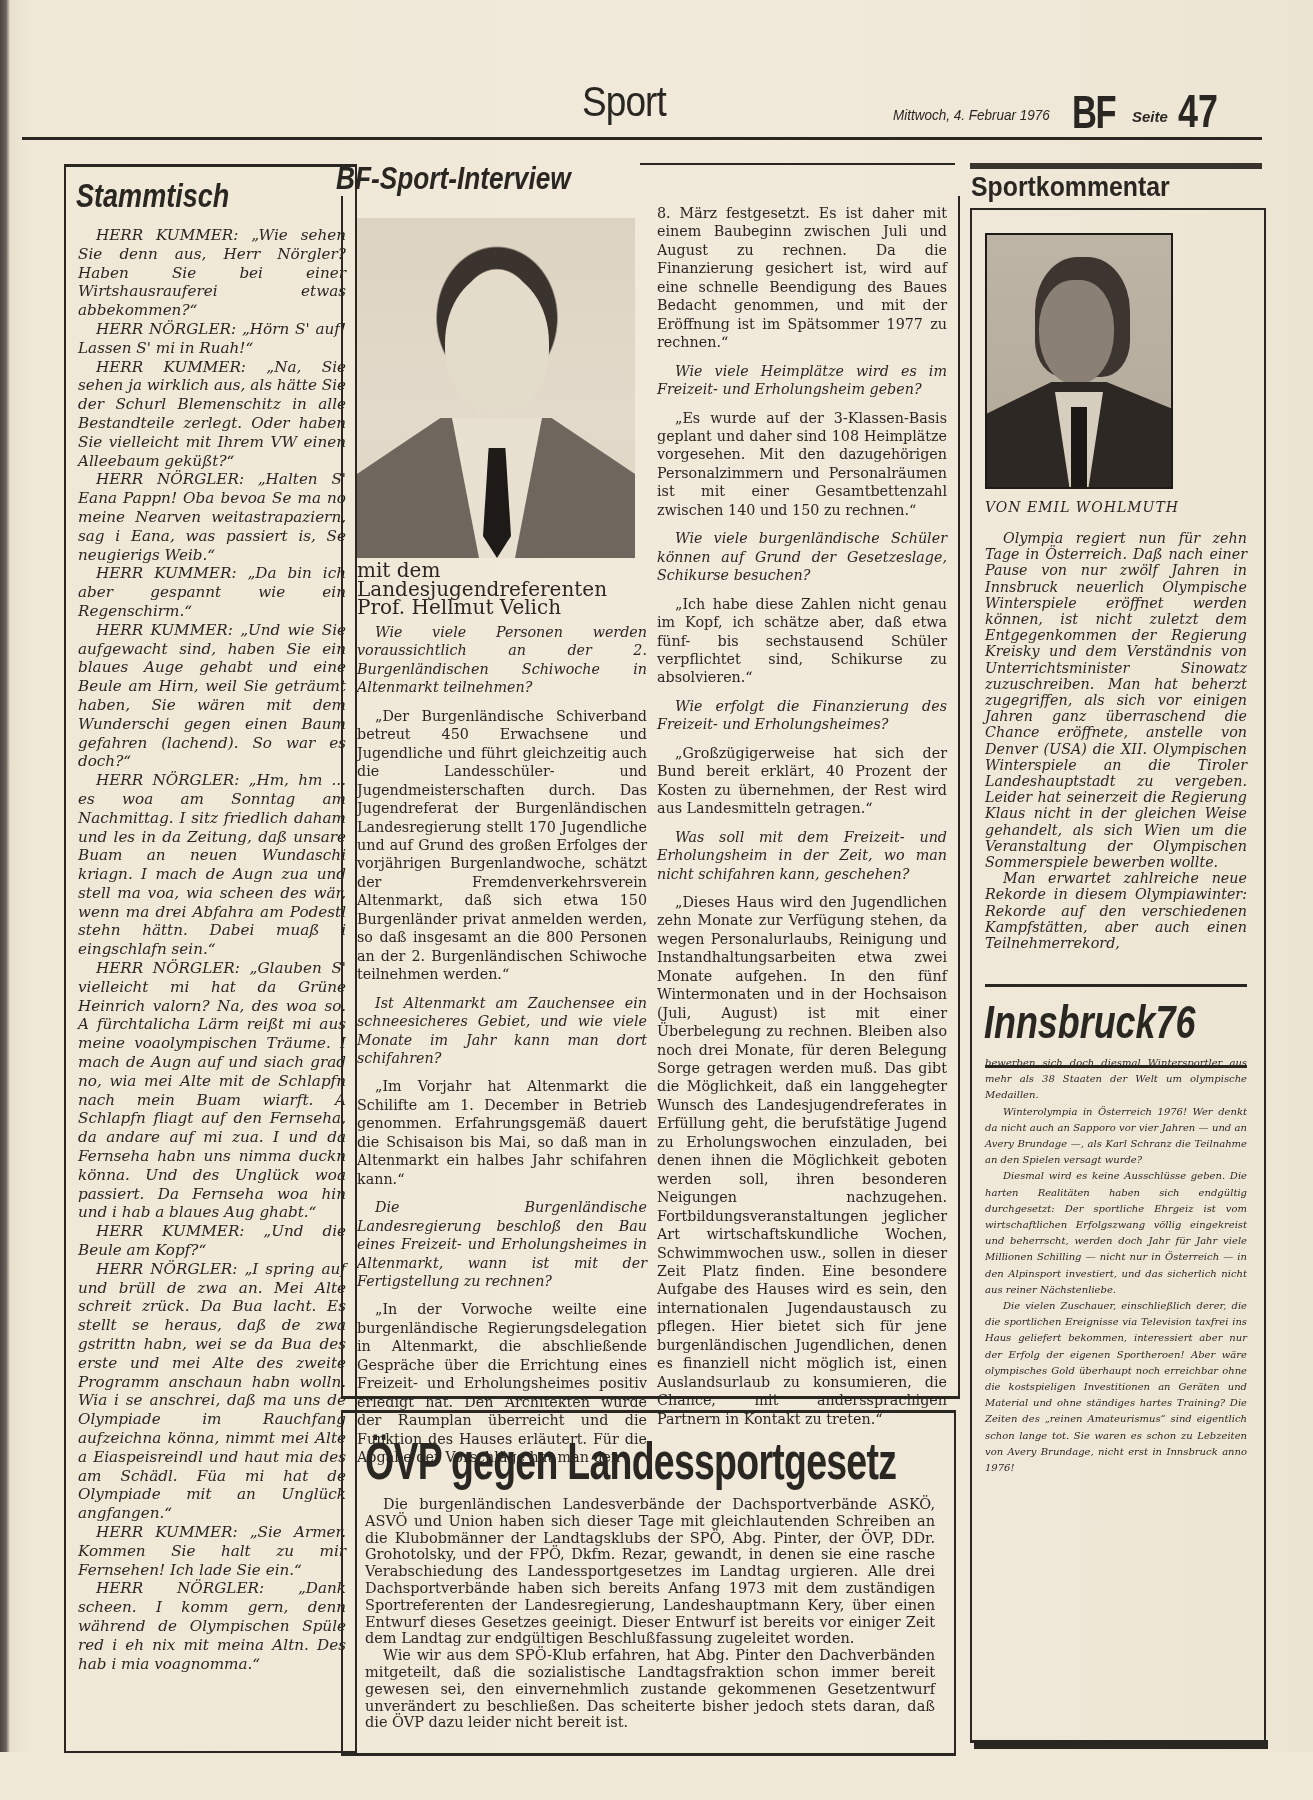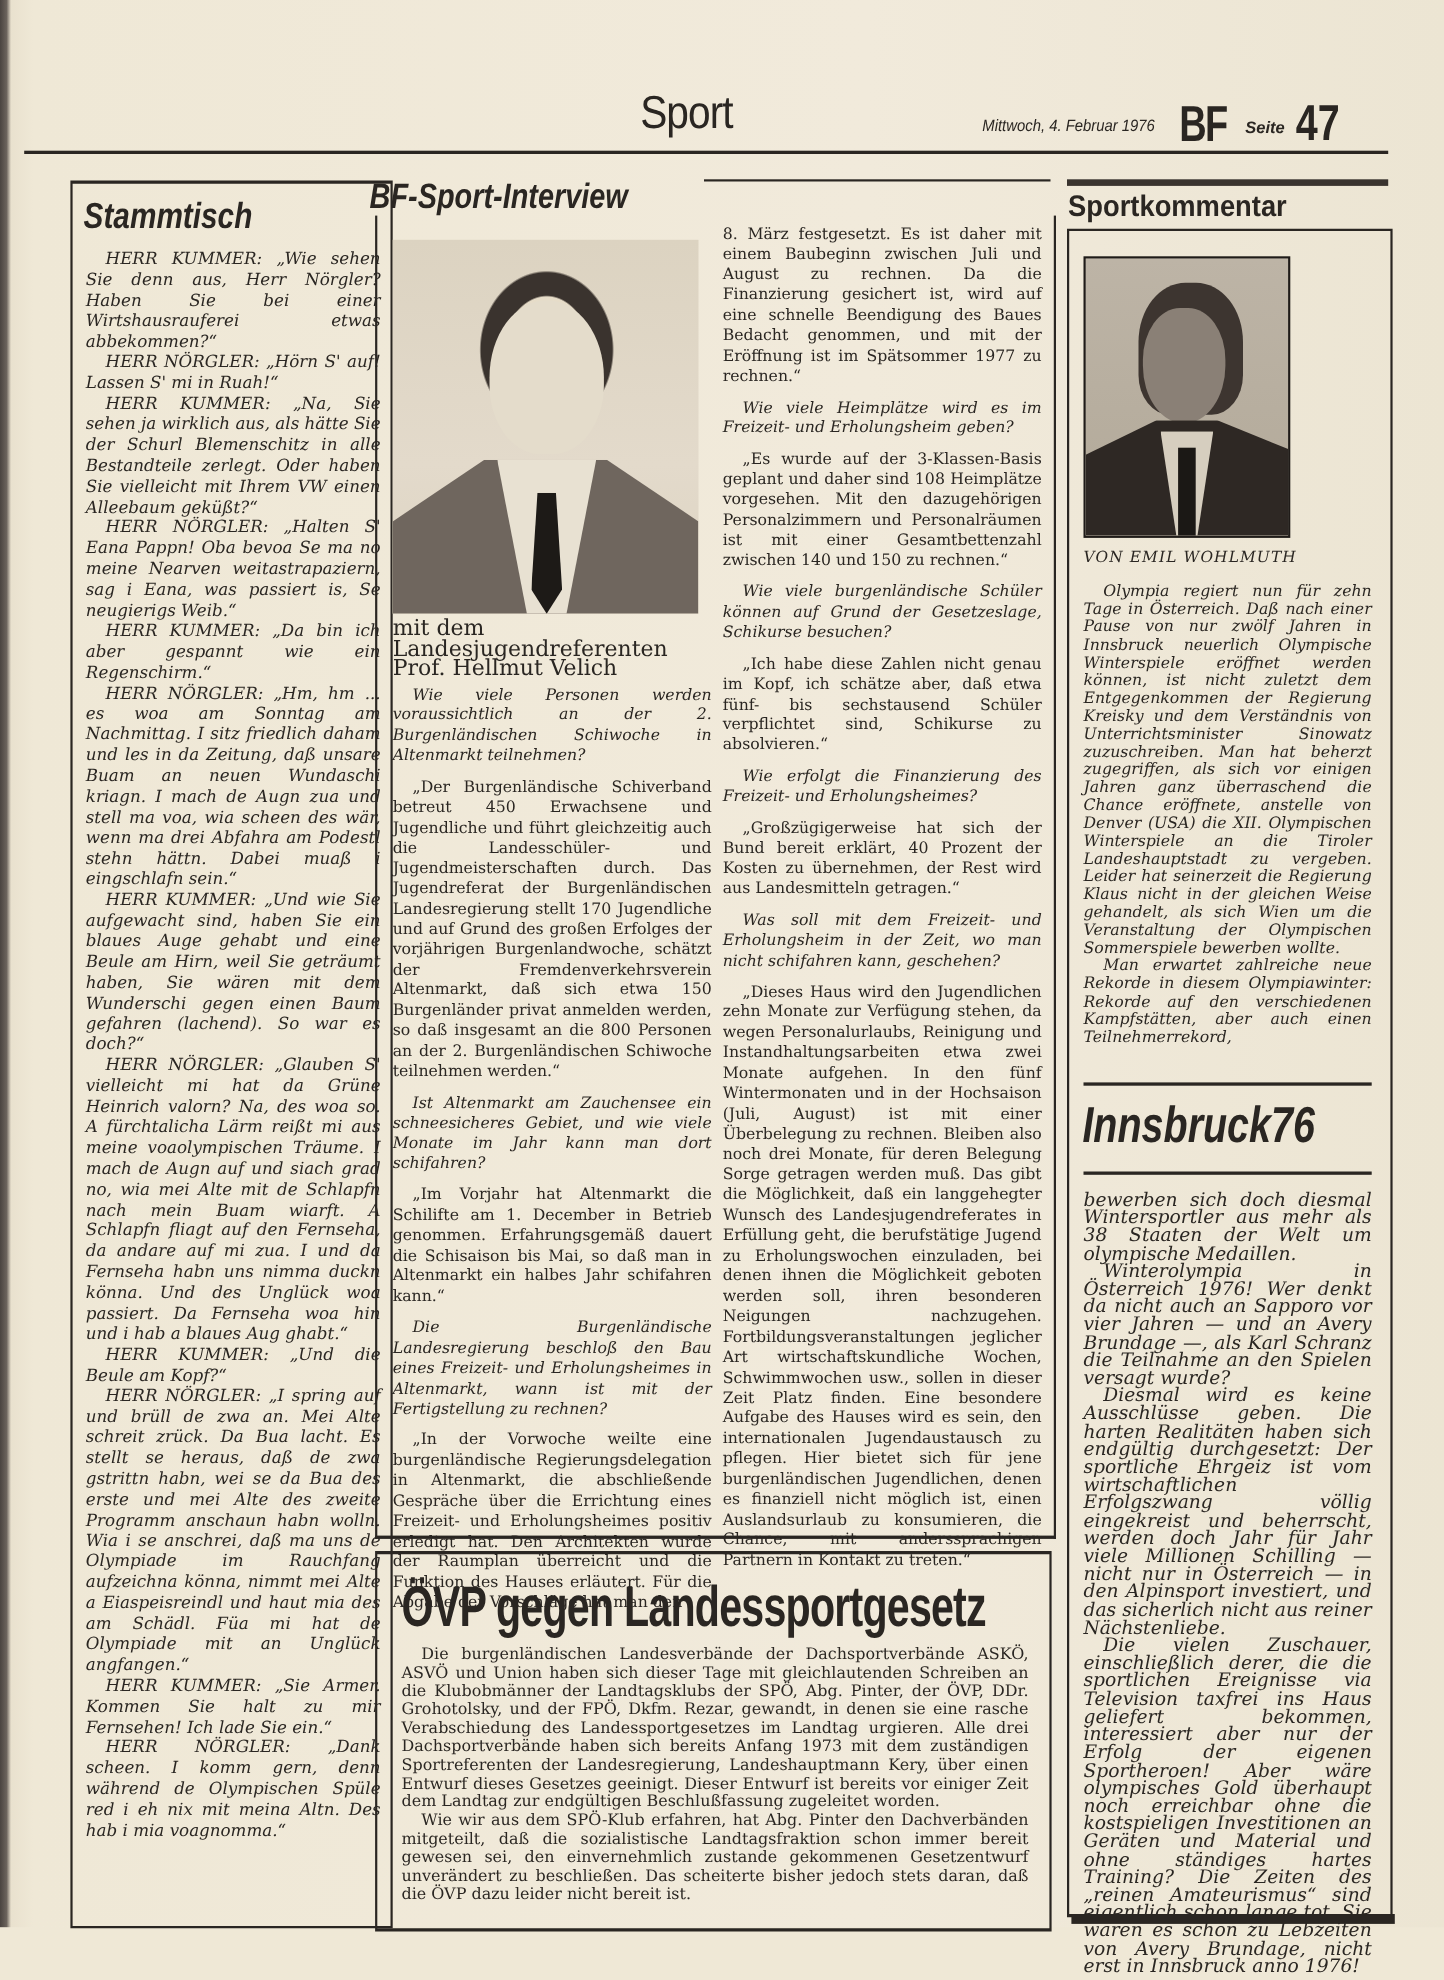--- a/index.html
+++ b/index.html
@@ -58,21 +58,21 @@
   .photo2 .hair{position:absolute;left:48px;top:22px;width:95px;height:120px;border-radius:45% 45% 30% 30%;background:#3d3530;}
   .photo2 .face{position:absolute;left:52px;top:45px;width:75px;height:105px;border-radius:45% 45% 50% 50%;background:#8a8076;}
   .photo2 .suit{position:absolute;left:0;bottom:0;width:184px;height:105px;background:#2e2824;clip-path:polygon(0 30%,35% 0,65% 0,100% 25%,100% 100%,0 100%);}
   .photo2 .shirt{position:absolute;left:68px;bottom:0;width:48px;height:95px;background:#d6cebf;clip-path:polygon(0 0,100% 0,70% 100%,30% 100%);}
   .photo2 .tie{position:absolute;left:84px;bottom:0;width:16px;height:80px;background:#1b1815;}
   .sk-byline{position:absolute;left:985px;top:499px;font-size:14px;font-style:italic;letter-spacing:1px;}
   .sk-text1{position:absolute;left:985px;top:530px;width:262px;font-size:14.3px;line-height:16.2px;}
   .inn-rule1{position:absolute;left:985px;top:984px;width:262px;height:3px;background:#2a2622;}
   .inn-title{position:absolute;left:984px;top:995px;margin:0;font-size:46px;font-weight:bold;font-style:italic;transform:scaleX(0.78);transform-origin:left;white-space:nowrap;}
   .inn-rule2{position:absolute;left:985px;top:1065px;width:262px;height:3px;background:#2a2622;}
-  .sk-text2{position:absolute;left:985px;top:1083px;width:262px;font-size:17px;line-height:16.2px;}
+  .sk-text2{position:absolute;left:985px;top:1055px;width:262px;font-size:10px;line-height:16.2px;}
   .sk-bottom-bar{position:absolute;left:974px;top:1740px;width:294px;height:9px;background:#2a2622;}
 </style>
 </head>
 <body>
 
 <div class="page">
 
   <div class="mast-section sans">Sport</div>
   <div class="mast-date sans">Mittwoch, 4. Februar 1976</div>
   <div class="mast-bf sans">BF</div>
@@ -81,22 +81,22 @@
   <div class="rule-top"></div>
 
   <div class="stamm">
     <h2 class="sans">Stammtisch</h2>
     <div class="col-text serif it">
       <p>HERR KUMMER: „Wie sehen Sie denn aus, Herr Nörgler? Haben Sie bei einer Wirtshausrauferei etwas abbekommen?“</p>
       <p>HERR NÖRGLER: „Hörn S' auf! Lassen S' mi in Ruah!“</p>
       <p>HERR KUMMER: „Na, Sie sehen ja wirklich aus, als hätte Sie der Schurl Blemenschitz in alle Bestandteile zerlegt. Oder haben Sie vielleicht mit Ihrem VW einen Alleebaum geküßt?“</p>
       <p>HERR NÖRGLER: „Halten S' Eana Pappn! Oba bevoa Se ma no meine Nearven weitastrapaziern, sag i Eana, was passiert is, Se neugierigs Weib.“</p>
       <p>HERR KUMMER: „Da bin ich aber gespannt wie ein Regenschirm.“</p>
+      <p>HERR KUMMER: „Und wie Sie aufgewacht sind, haben Sie ein blaues Auge gehabt und eine Beule am Hirn, weil Sie geträumt haben, Sie wären mit dem Wunderschi gegen einen Baum gefahren (lachend). So war es doch?“</p>
       <p>HERR NÖRGLER: „Hm, hm ... es woa am Sonntag am Nachmittag. I sitz friedlich daham und les in da Zeitung, daß unsare Buam an neuen Wundaschi kriagn. I mach de Augn zua und stell ma voa, wia scheen des wär, wenn ma drei Abfahra am Podestl stehn hättn. Dabei muaß i eingschlafn sein.“</p>
-      <p>HERR KUMMER: „Und wie Sie aufgewacht sind, haben Sie ein blaues Auge gehabt und eine Beule am Hirn, weil Sie geträumt haben, Sie wären mit dem Wunderschi gegen einen Baum gefahren (lachend). So war es doch?“</p>
       <p>HERR NÖRGLER: „Glauben S' vielleicht mi hat da Grüne Heinrich valorn? Na, des woa so. A fürchtalicha Lärm reißt mi aus meine voaolympischen Träume. I mach de Augn auf und siach grad no, wia mei Alte mit de Schlapfn nach mein Buam wiarft. A Schlapfn fliagt auf den Fernseha, da andare auf mi zua. I und da Fernseha habn uns nimma duckn könna. Und des Unglück woa passiert. Da Fernseha woa hin und i hab a blaues Aug ghabt.“</p>
       <p>HERR KUMMER: „Und die Beule am Kopf?“</p>
       <p>HERR NÖRGLER: „I spring auf und brüll de zwa an. Mei Alte schreit zrück. Da Bua lacht. Es stellt se heraus, daß de zwa gstrittn habn, wei se da Bua des erste und mei Alte des zweite Programm anschaun habn wolln. Wia i se anschrei, daß ma uns de Olympiade im Rauchfang aufzeichna könna, nimmt mei Alte a Eiaspeisreindl und haut mia des am Schädl. Füa mi hat de Olympiade mit an Unglück angfangen.“</p>
       <p>HERR KUMMER: „Sie Armer. Kommen Sie halt zu mir Fernsehen! Ich lade Sie ein.“</p>
       <p>HERR NÖRGLER: „Dank scheen. I komm gern, denn während de Olympischen Spüle red i eh nix mit meina Altn. Des hab i mia voagnomma.“</p>
     </div>
   </div>
 
   <h2 class="intv-title sans">BF-Sport-Interview</h2>
   <div class="intv-rule"></div>

